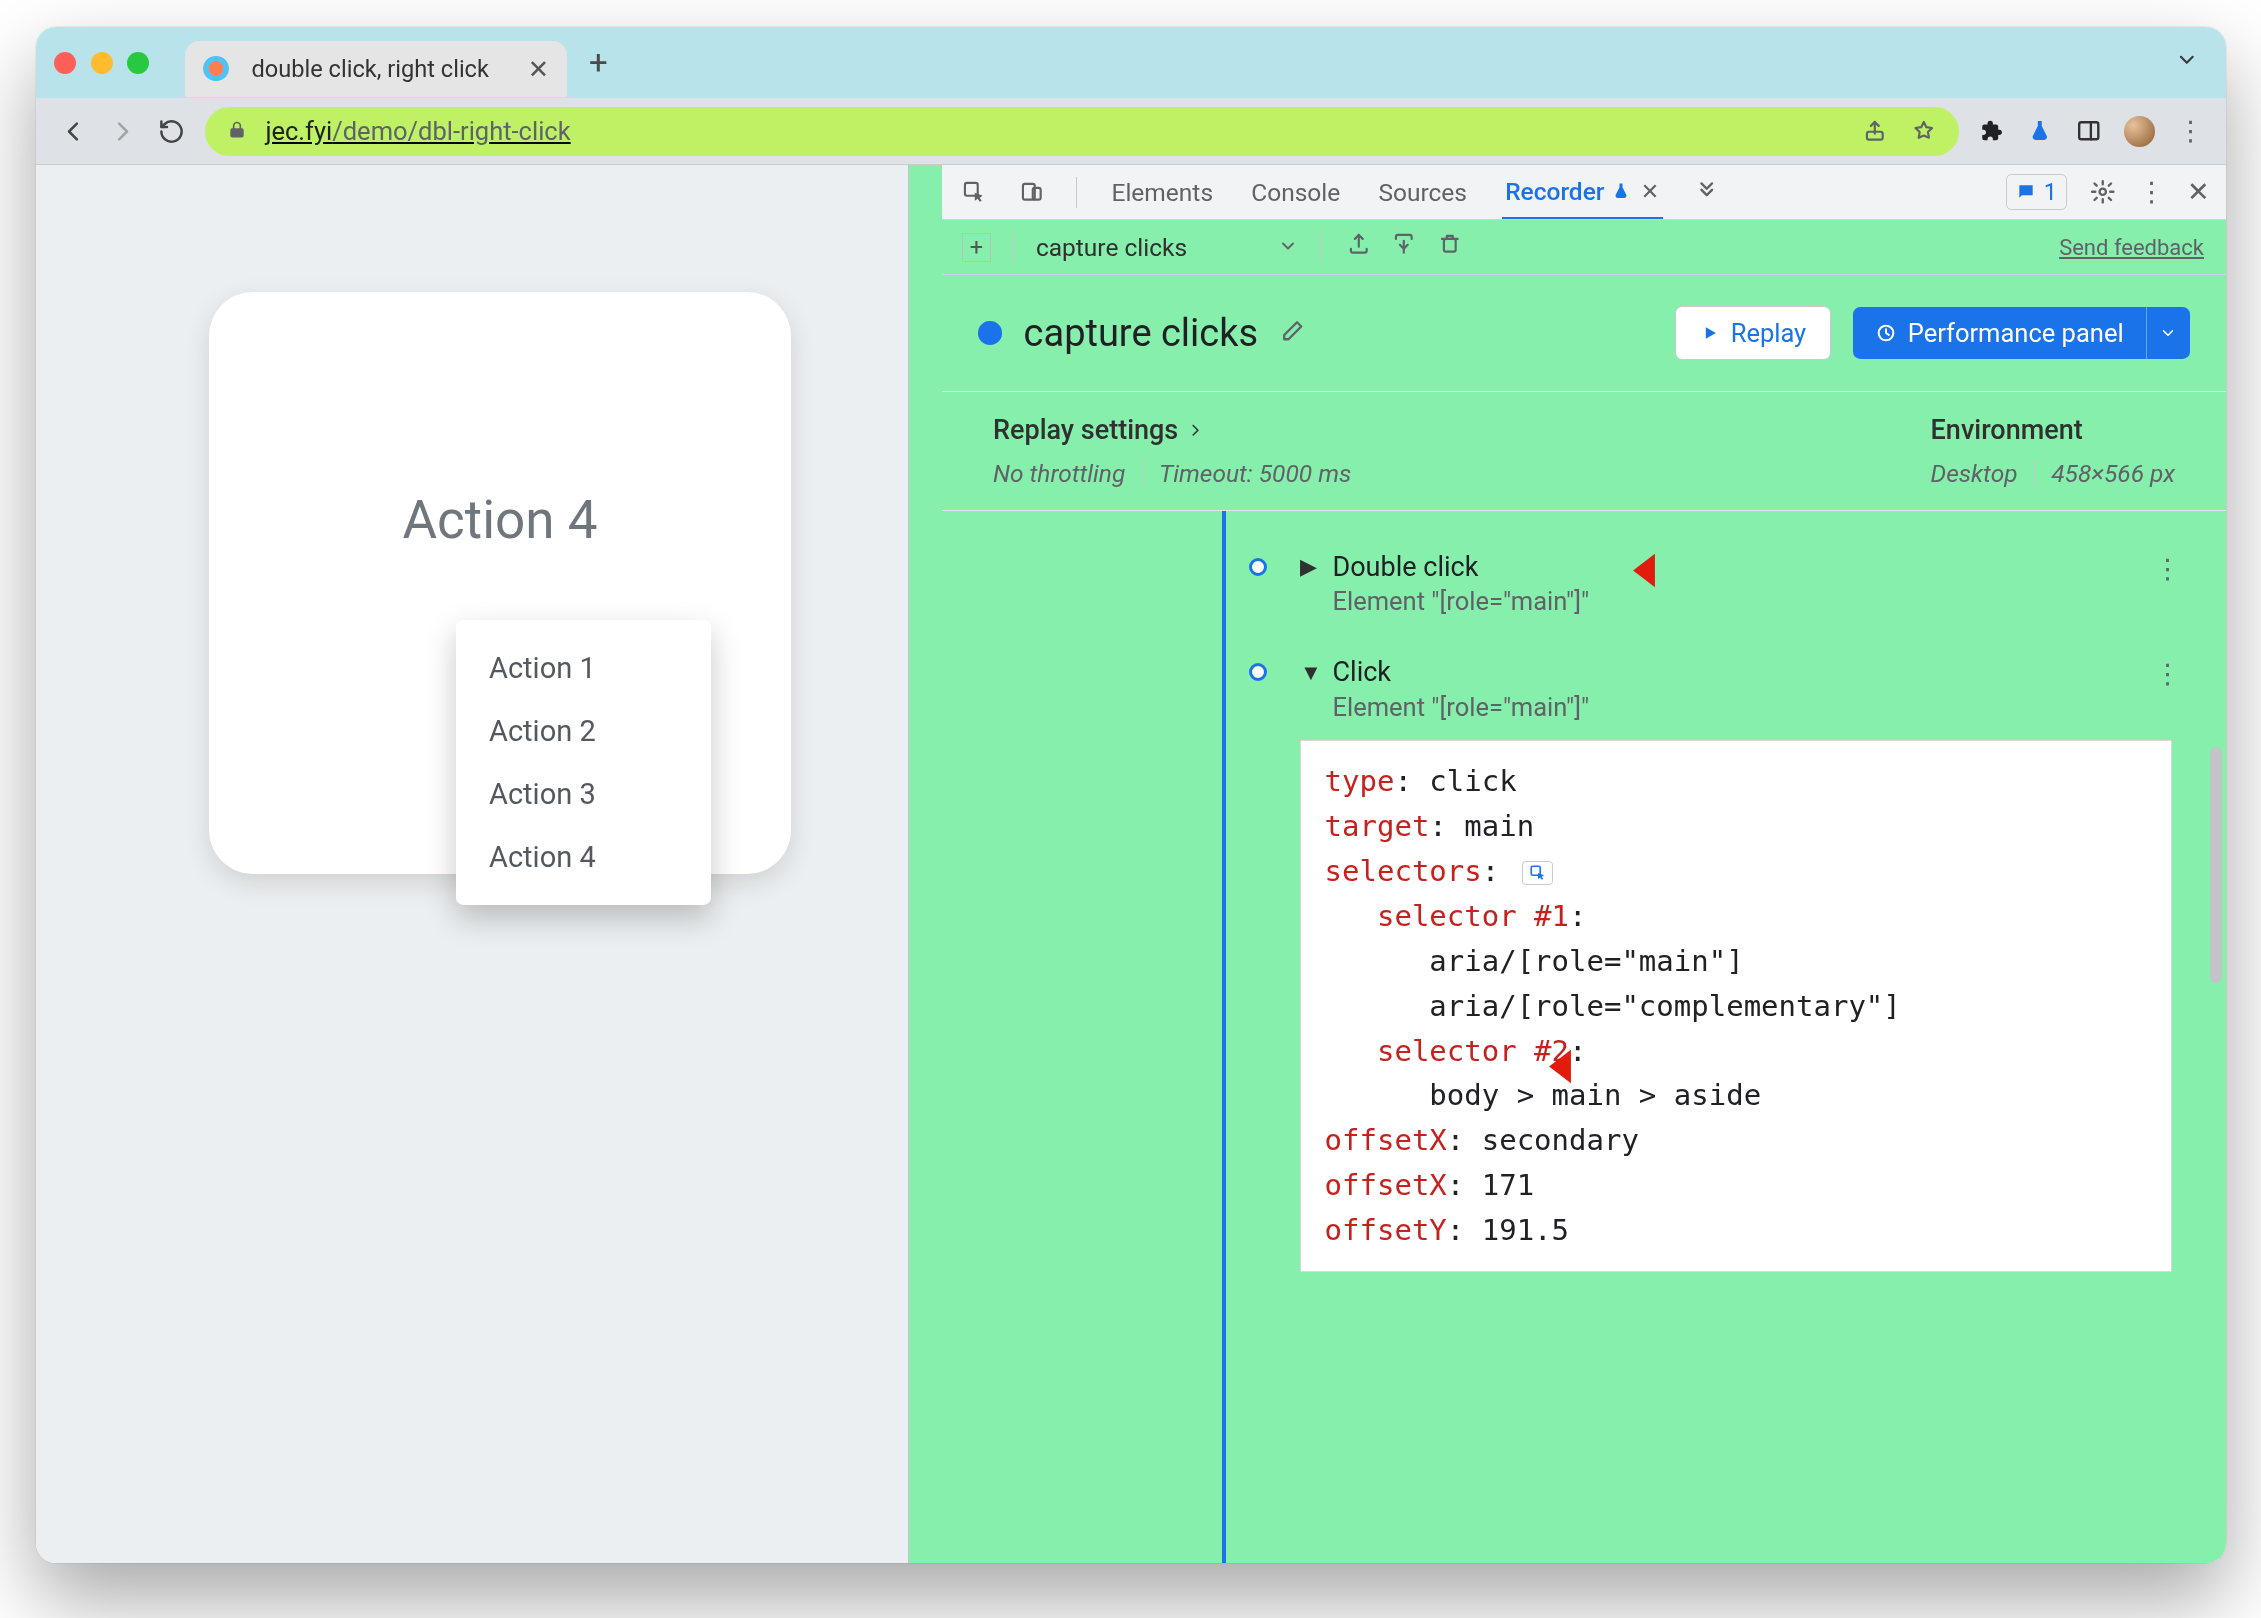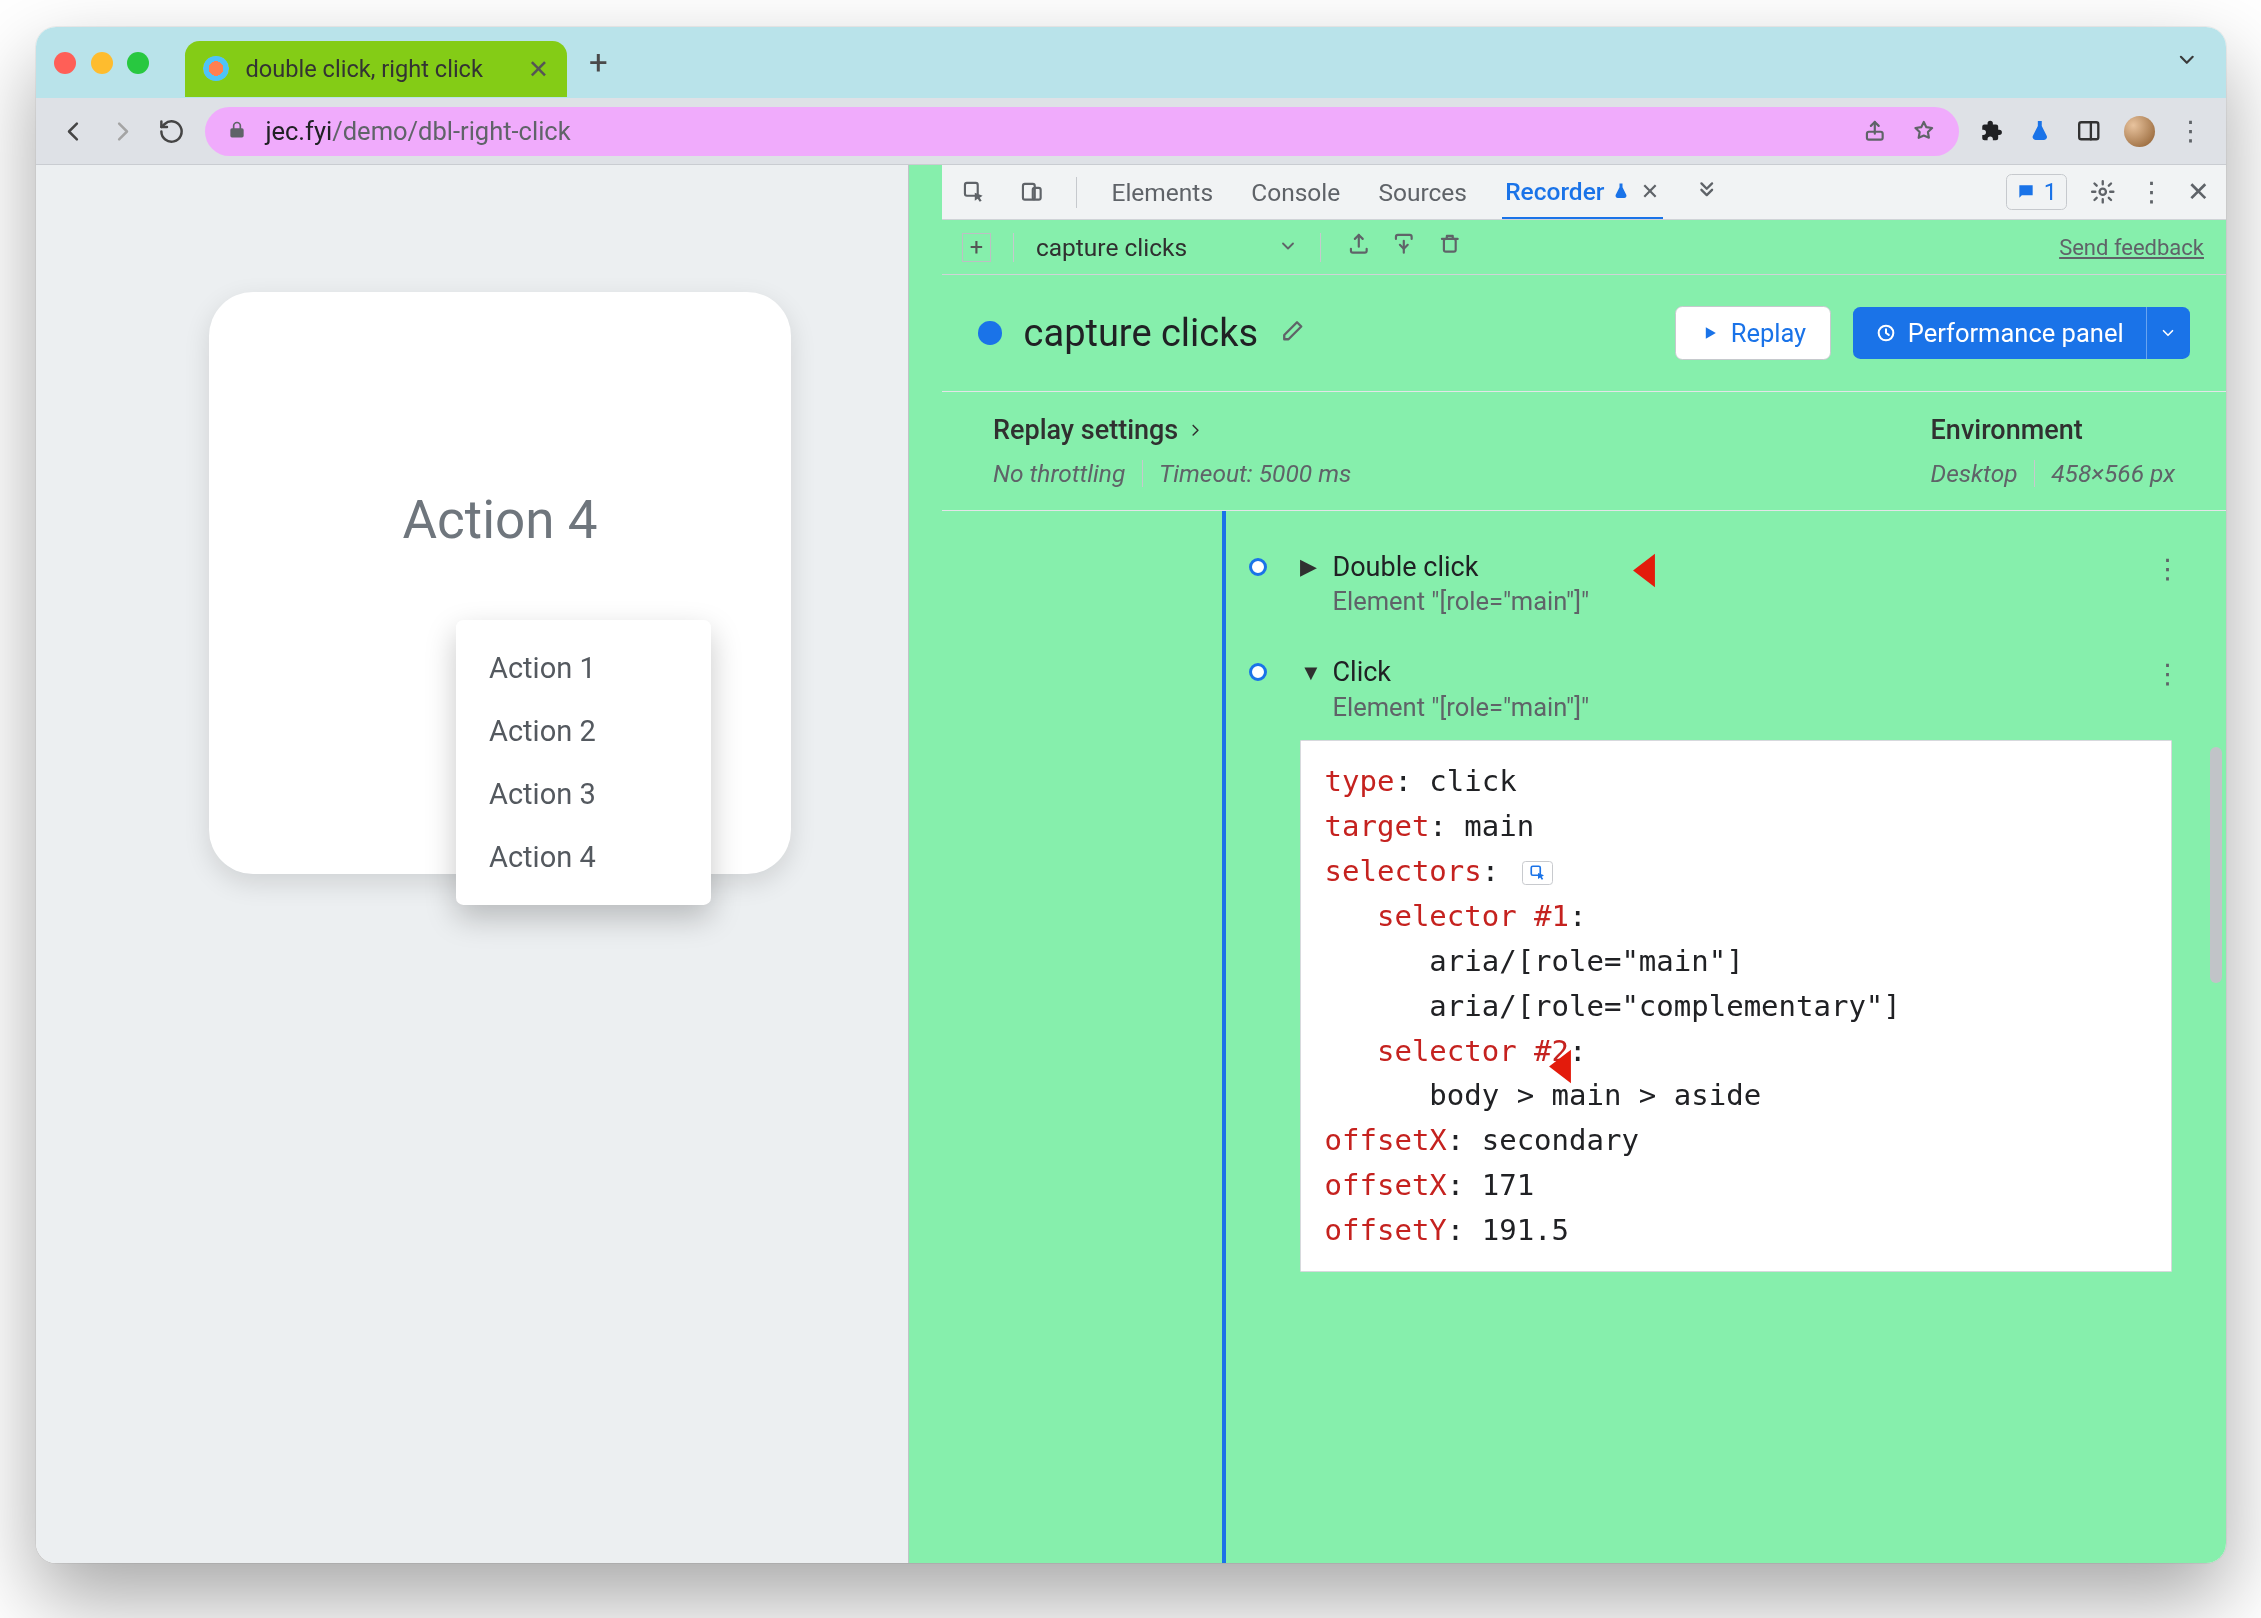--- a/index.html
+++ b/index.html
@@ -38,28 +38,28 @@
     align-items: center;
     padding: 0 18px;
     position: relative;
   }
   .traffic-lights { display: flex; gap: 14.5px; margin-right: 36px; }
   .tl { width: 22px; height: 22px; border-radius: 50%; }
   .tl.red { background: #ff5f57; }
   .tl.yellow { background: #febc2e; }
   .tl.green { background: #28c840; }
   .tab {
-    background: #84cc16;
+    background: #e5e5e5;
     border-radius: 14.5px 14.5px 0 0;
     height: 56px;
     min-width: 382px;
     padding: 0 18px;
     display: flex;
     align-items: center;
-    gap: 17px;
+    gap: 23px;
     margin-top: 12px;
     position: relative;
   }
   .tab .favicon { width: 25.5px; height: 25.5px; border-radius: 50%; background: radial-gradient(circle,#ff7f50 0 40%, #4fc3f7 40% 70%, #9ccc65 70% 100%); flex: 0 0 auto; }
   .tab .title { font-size: 23.6px; color: #333; flex: 1; }
   .tab .close { font-size: 25.5px; color: #555; cursor: pointer; }
   .new-tab { margin-left: 22px; font-size: 33px; color: #4a4a4a; cursor: pointer; }
   .window-chevron { position: absolute; right: 27px; font-size: 25.5px; color: #3a3a3a; cursor: pointer; }
 
   
@@ -70,26 +70,27 @@
     align-items: center;
     padding: 0 22px;
     gap: 18px;
     border-bottom: 0.9px solid #c9ccd1;
   }
   .nav-icn { width: 31px; height: 31px; display:flex; align-items:center; justify-content:center; color:#454545; cursor:pointer; }
   .nav-icn.disabled { color:#a4a4a4; }
   .omnibox {
     flex: 1;
     height: 49px;
-    background: #f0abfc;
+    background: #bef264;
     border-radius: 27px;
     display: flex;
     align-items: center;
     padding: 0 22px;
     gap: 16.4px;
+    text-decoration: underline;
   }
   .lock { width: 22px; height: 22px; color:#5f6368; }
   .url { font-size: 25.5px; color: #3a3a3a; }
   .url .host { color:#202124; }
   .url .path { color:#5f6368; }
   .omnibox .right { margin-left: auto; display:flex; gap:22px; align-items:center; color:#5f6368; }
   .ext-icons { display:flex; gap:22px; align-items:center; }
   .ext-icons .ic { width:27px; height:27px; display:flex; align-items:center; justify-content:center; color:#323232; }
   .flask { color:#1a73e8; }
   .avatar { width:31px; height:31px; border-radius:50%; background: radial-gradient(circle at 30% 30%, #e8c39e, #8b5a2b); cursor:pointer; }

